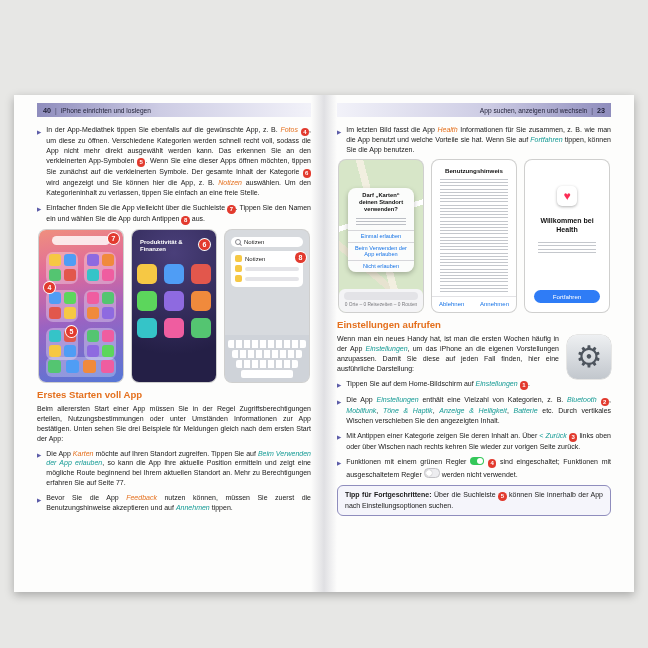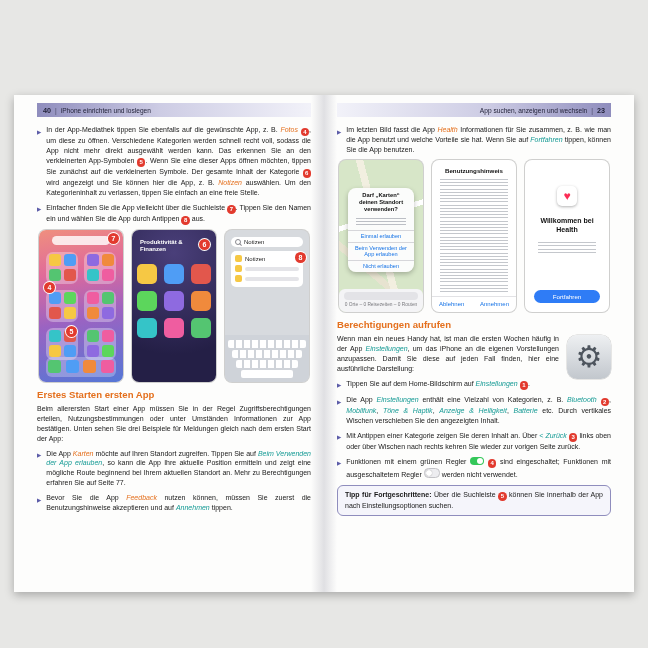--- a/index.html
+++ b/index.html
@@ -242,21 +242,21 @@
           <span class="sb sb8">8</span>
           <div class="kb">
             <div class="krow"></div>
             <div class="krow k2"></div>
             <div class="krow k3"></div>
             <div class="kspace"></div>
           </div>
         </div>
       </div>
 
-      <h2>Erstes Starten ersten App</h2>
+      <h2>Erstes Starten voll App</h2>
       <p class="intro">Beim allerersten Start einer App müssen Sie in der Regel Zugriffsberechtigungen erteilen, Nutzungsbestimmungen oder unter Umständen Informationen zur App bestätigen. Unten sehen Sie drei Beispiele für Meldungen gleich nach dem ersten Start der App:</p>
 
       <div class="bl">
         <span class="tri">▶</span>
         <p><span>Die App </span><span class="o">Karten</span><span> möchte auf Ihren Standort zugreifen. Tippen Sie auf </span><span class="t">Beim Verwenden der App erlauben</span><span>, so kann die App Ihre aktuelle Position ermitteln und zeigt eine mögliche Route beginnend bei Ihrem aktuellen Standort an. Mehr zu Berechtigungen erfahren Sie auf Seite 77.</span></p>
       </div>
       <div class="bl">
         <span class="tri">▶</span>
         <p><span>Bevor Sie die App </span><span class="o">Feedback</span><span> nutzen können, müssen Sie zuerst die Benutzungshinweise akzeptieren und auf </span><span class="t">Annehmen</span><span> tippen.</span></p>
       </div>
@@ -303,21 +303,21 @@
         <div class="phone phc">
           <div class="hicon">
               <span>♥</span>
             </div>
           <div class="wt">Willkommen bei Health</div>
           <div class="sub"></div>
           <div class="go">Fortfahren</div>
         </div>
       </div>
 
-      <h2>Berechtigungen aufrufen</h2>
+      <h2>Einstellungen aufrufen</h2>
 
       <div class="introwrap">
         <div class="gearwrap">
           <span class="gear">⚙</span>
         </div>
         <p class="intro"><span>Wenn man ein neues Handy hat, ist man die ersten Wochen häufig in der App </span><span class="t">Einstellungen</span><span>, um das iPhone an die eigenen Vorstellungen anzupassen. Damit Sie diese auf jeden Fall finden, hier eine ausführliche Darstellung:</span></p>
       </div>
 
       <div class="bl">
         <span class="tri">▶</span>

